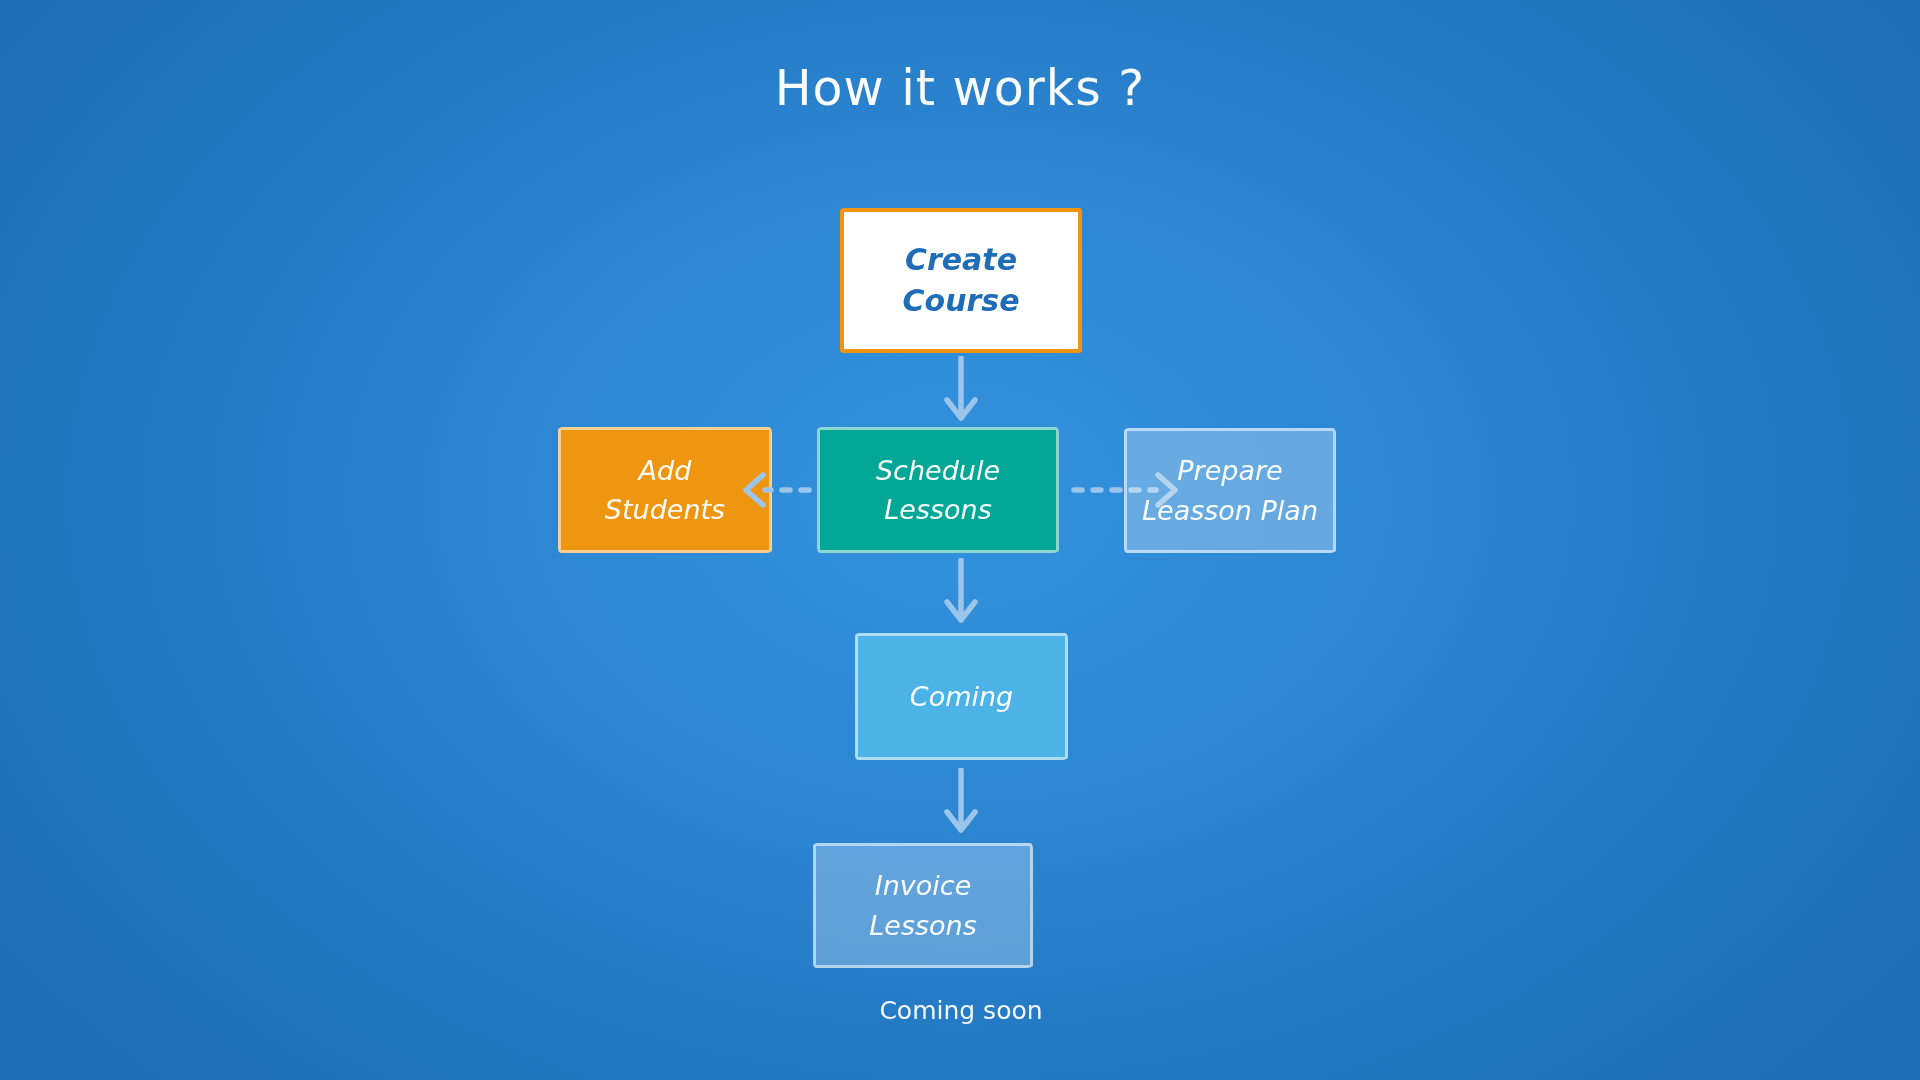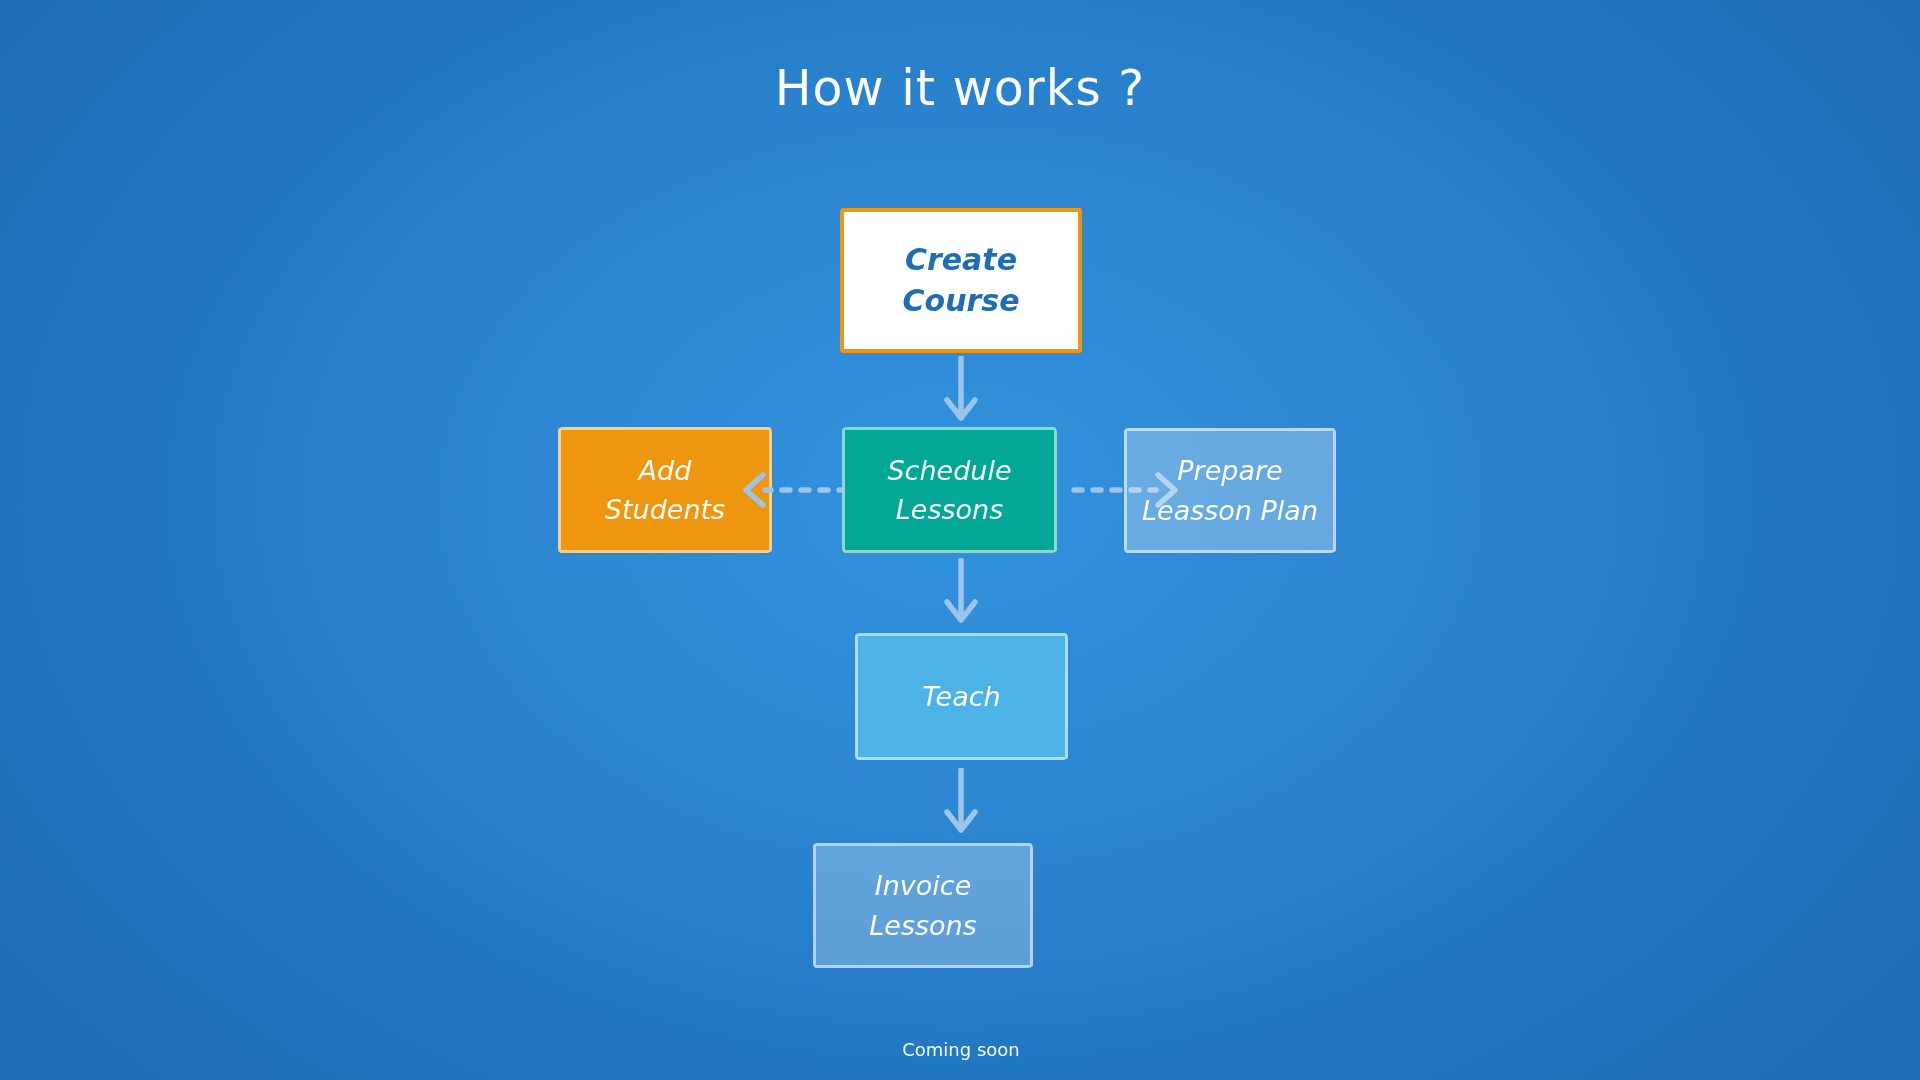--- a/index.html
+++ b/index.html
@@ -26,27 +26,27 @@
     box-sizing: border-box;
     font-style: italic;
   }
   .node-create {
     left: 840px; top: 208px; width: 242px; height: 145px;
     background: #ffffff; border: 4px solid #f09411;
     color: #1f6db6; font-weight: bold; font-size: 30px; line-height: 1.35;
     border-radius: 4px 2px 5px 3px / 3px 5px 2px 4px;
   }
   .node-add      { left: 523px;  top: 427px; width: 214px; height: 126px; background: #ef9611; margin-left: 35px; }
-  .node-schedule { left: 842px;  top: 427px; width: 215px; height: 126px; background: #03a795; }
+  .node-schedule { left: 817px;  top: 427px; width: 242px; height: 126px; background: #03a795; }
   .node-prepare  { left: 1124px; top: 428px; width: 212px; height: 125px; background: rgba(255,255,255,0.27); }
   .node-teach    { left: 855px;  top: 633px; width: 213px; height: 127px; background: #4db3e6; }
   .node-invoice  { left: 813px;  top: 843px; width: 220px; height: 125px; background: rgba(255,255,255,0.26); }
   .footnote {
-    position: absolute; left: 855px; top: 1039px; width: 212px;
-    text-align: center; font-size: 18px; color: rgba(255,255,255,0.95);
+    position: absolute; left: 855px; top: 996px; width: 212px;
+    text-align: center; font-size: 25px; color: rgba(255,255,255,0.95);
   }
   .arrow { position: absolute; }
   .arrow svg { display: block; }
   .arrow-1 { left: 939px; top: 356px; }
   .arrow-2 { left: 939px; top: 558px; }
   .arrow-3 { left: 939px; top: 768px; }
   .dash-left  { left: 741px;  top: 468px; }
   .dash-right { left: 1070px; top: 468px; }
 </style>
 </head>
@@ -89,21 +89,21 @@
   <div class="node node-prepare">Prepare
 Leasson Plan</div>
 
   <div class="arrow arrow-2">
     <svg width="44" height="66" viewBox="0 0 44 66" fill="none">
       <line x1="22" y1="2" x2="22" y2="56" stroke="#9cc5eb" stroke-width="5.5" stroke-linecap="round"></line>
       <polyline points="8,44 22,62 36,44" stroke="#9cc5eb" stroke-width="5.5" fill="none" stroke-linecap="round" stroke-linejoin="round"></polyline>
     </svg>
   </div>
 
-  <div class="node node-teach">Teach</div>
+  <div class="node node-teach">Coming</div>
 
   <div class="arrow arrow-3">
     <svg width="44" height="66" viewBox="0 0 44 66" fill="none">
       <line x1="22" y1="2" x2="22" y2="56" stroke="#9cc5eb" stroke-width="5.5" stroke-linecap="round"></line>
       <polyline points="8,44 22,62 36,44" stroke="#9cc5eb" stroke-width="5.5" fill="none" stroke-linecap="round" stroke-linejoin="round"></polyline>
     </svg>
   </div>
 
   <div class="node node-invoice">Invoice
 Lessons</div>

